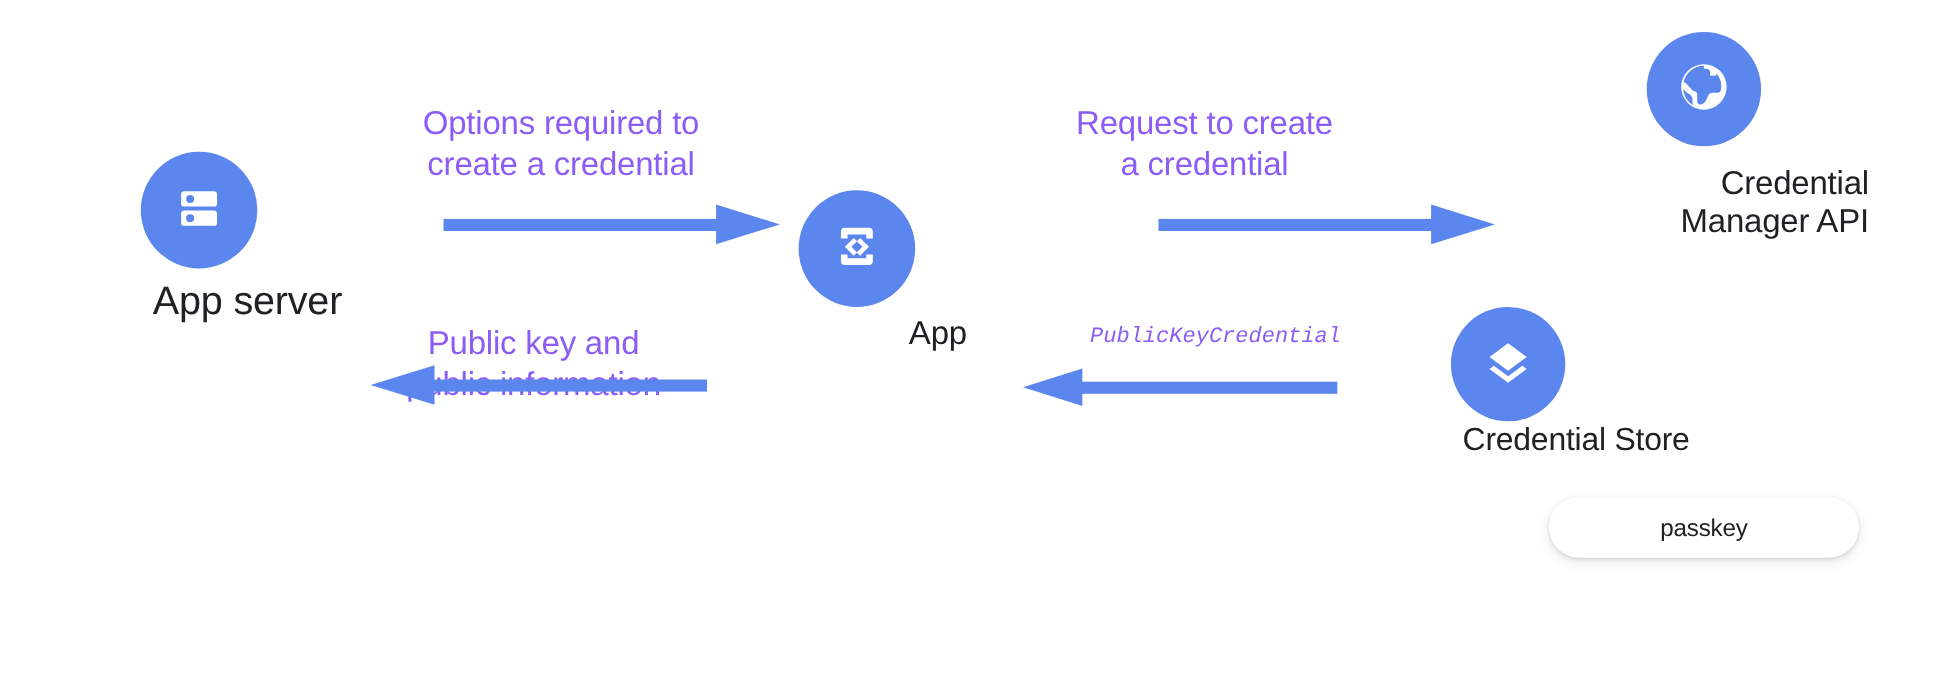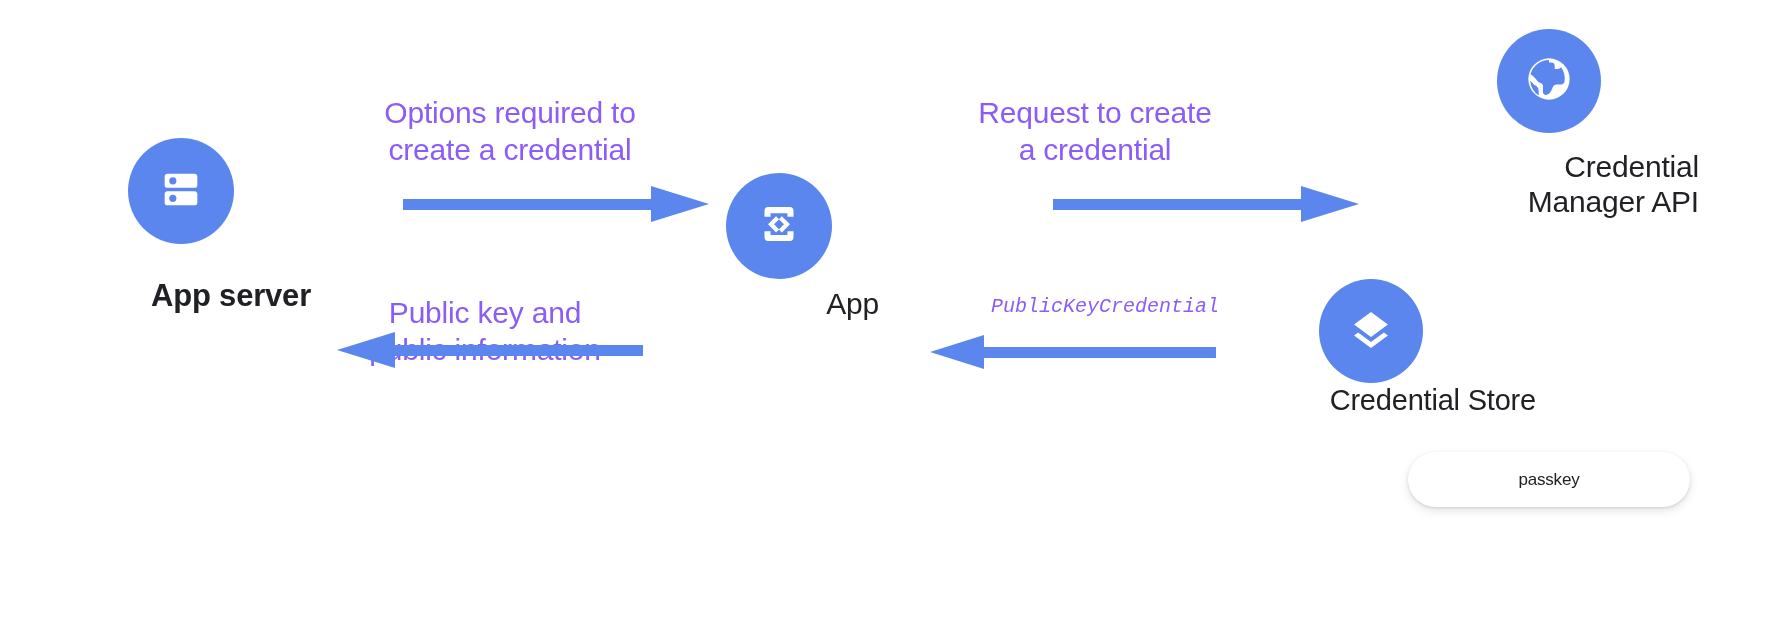--- a/index.html
+++ b/index.html
@@ -85,21 +85,21 @@
     <div class="circle" style="width:106px; height:106px;">
       <span>
         <svg width="56" height="56" viewBox="0 0 48 48" aria-hidden="true">
           <rect x="10" y="11" width="28" height="12" rx="2.5" fill="#ffffff"></rect>
           <circle cx="17" cy="17" r="3.1" fill="#5b86ee"></circle>
           <rect x="10" y="26" width="28" height="12" rx="2.5" fill="#ffffff"></rect>
           <circle cx="17" cy="32" r="3.1" fill="#5b86ee"></circle>
         </svg>
       </span>
     </div>
-    <div class="node-label" style="margin-top:34px; font-size:31px; width:260px;font-weight:bold;">App server</div>
+    <div class="node-label" style="margin-top:8px; font-size:36px; width:260px;">App server</div>
   </div>
 
 
   <div class="node" style="left:726px; top:173px; width:106px;">
     <div class="circle" style="width:106px; height:106px;">
       <span>
         <svg width="58" height="58" viewBox="0 0 48 48" aria-hidden="true">
 
           <path d="M15 10h18a3 3 0 0 1 3 3v5h-5v-3H17v3h-5v-5a3 3 0 0 1 3-3z" fill="#ffffff"></path>
           <path d="M12 30h5v3h14v-3h5v5a3 3 0 0 1-3 3H15a3 3 0 0 1-3-3v-5z" fill="#ffffff"></path>
@@ -131,21 +131,21 @@
       <span>
         <svg width="56" height="56" viewBox="0 0 48 48" aria-hidden="true">
           <path d="M24 9.5L38.5 20.2 24 30.9 9.5 20.2z" fill="#ffffff"></path>
           <path d="M24 35.2L12.9 27 9.5 29.5 24 40.2 38.5 29.5 35.1 27z" fill="#ffffff"></path>
         </svg>
       </span>
     </div>
     <div class="node-label" style="font-size:29px; width:330px;">Credential Store</div>
   </div>
 
-  <div class="pill" style="left:1408px; top:452px; width:282px; height:55px; font-size:17px;">
+  <div class="pill" style="left:1408px; top:452px; width:282px; height:55px; font-size:22px;">
     <span>passkey</span>
   </div>
 
   <div class="arrow-label" style="left:355px; top:95px; width:310px; font-size:30px;">Options required to
 create a credential</div>
   <div class="arrow" style="left:403px; top:182px; width:306px; height:44px;">
     <svg width="306" height="44" viewBox="0 0 306 44" aria-hidden="true">
       <rect x="0" y="17" width="250" height="11" fill="#5b86ee"></rect>
       <path d="M248 4 L306 22 L248 40 Z" fill="#5b86ee"></path>
     </svg>

